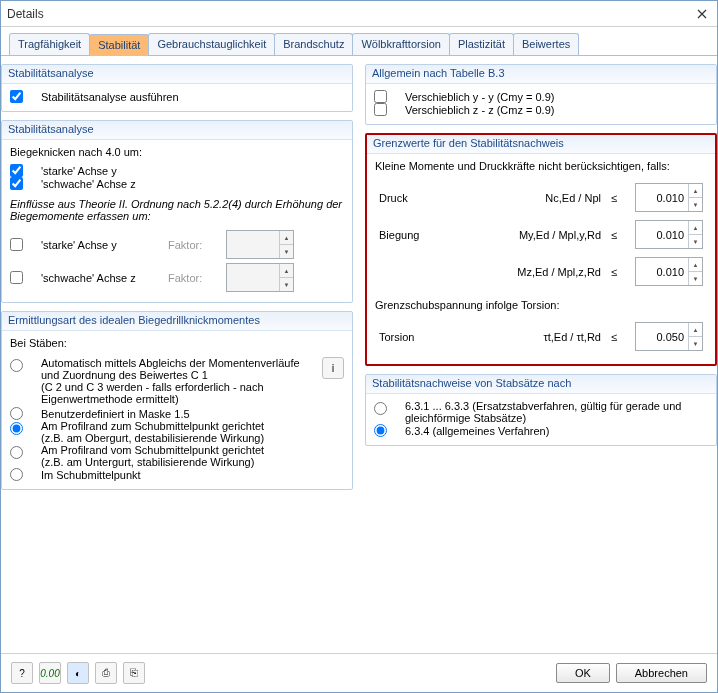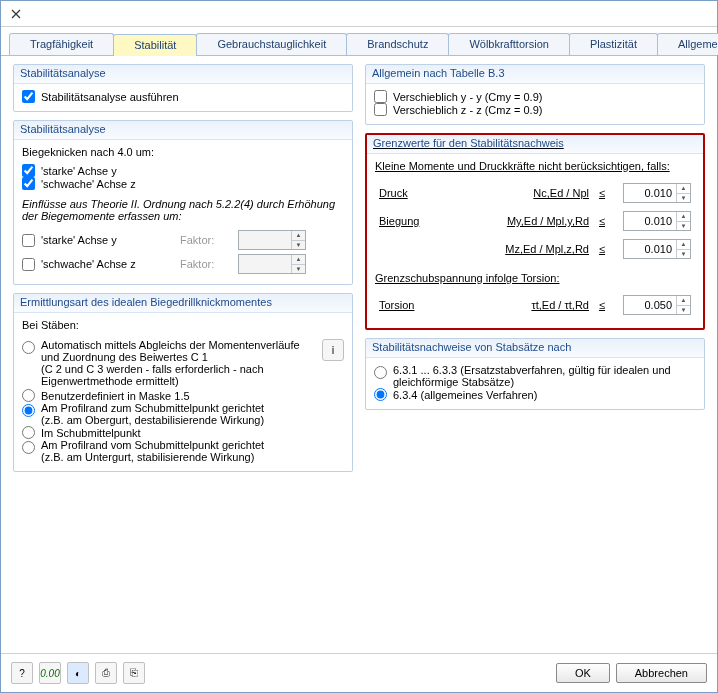--- a/index.html
+++ b/index.html
@@ -3,34 +3,34 @@
 <meta charset="utf-8">
 <style>
   * { box-sizing: border-box; font-family: Tahoma, Arial, sans-serif; font-size: 11px; }
   body { margin: 0; background: #fff; }
   .window { width: 718px; height: 693px; border: 1px solid #7a9fc6; background: #fff; display: flex; flex-direction: column; }
   .titlebar { height: 26px; background: #fff; display: flex; align-items: center; padding: 0 6px; border-bottom: 1px solid #d0d0d0; }
   .titlebar .title { flex: 1; font-size: 12px; color: #333; }
   .titlebar .close { width: 18px; height: 18px; display:flex; align-items:center; justify-content:center; cursor:pointer; }
   .titlebar .close svg { width: 10px; height:10px; }
   .tabs { display:flex; padding: 6px 8px 0 8px; border-bottom: 1px solid #a8c0db; }
-  .tab { padding: 4px 20px; border: 1px solid #a8c0db; border-bottom:none; margin-right:-1px; background:#f2f6fb; color:#204070; cursor:pointer; border-radius:3px 3px 0 0; }
-  .tab.active { background:#fef9c3; position:relative; top:1px; padding-bottom:5px; }
-  .content { flex:1; display:flex; padding:8px 12px; gap:12px; overflow:hidden; }
+  .tab { padding: 4px 8px; border: 1px solid #a8c0db; border-bottom:none; margin-right:-1px; background:#f2f6fb; color:#204070; cursor:pointer; border-radius:3px 3px 0 0; }
+  .tab.active { background:#fdba74; position:relative; top:1px; padding-bottom:5px; }
+  .content { flex:1; display:flex; padding:8px 0; gap:12px; overflow:hidden; }
   .col { flex:1; min-width:0; }
   .group { border:1px solid #bcd0e6; border-radius:2px; margin-bottom:8px; padding:6px 8px 8px 8px; position:relative; }
-  .group.highlight { border:2px solid #b00000;text-decoration:underline; }
+  .group.highlight { border:2px solid #b00000; }
   .group-title { color:#1e4a8a; position:relative; margin:-6px -8px 6px -8px; padding:2px 6px 4px 6px; background: linear-gradient(#eaf1fa,#f8fbff); border-bottom:1px solid #d7e4f2; border-radius:2px 2px 0 0; font-size:11px; }
   .row { display:flex; align-items:center; gap:4px; padding:2px 0; }
-  label.chk { display:flex; align-items:center; gap:6px; cursor:pointer; }
+  label.chk { display:flex; align-items:center; gap:18px; cursor:pointer; }
   input[type=checkbox], input[type=radio] { margin:0; }
   .faktor-row { display:flex; align-items:center; gap:8px; padding:2px 0; }
   .faktor-label { width:150px; }
   .faktor-caption { color:#999; width:50px; }
-  .spinner { display:inline-flex; border:1px solid #a5acb2; background:#fff; height:20px; }
+  .spinner { display:inline-flex; border:1px solid #a5acb2; background:#fff; height:29px; }
   .spinner.disabled { background:#f4f4f4; }
   .spinner input { border:none; width:52px; text-align:right; padding:0 4px; font-size:11px; background:transparent; outline:none; }
   .spinner .btns { display:flex; flex-direction:column; width:14px; border-left:1px solid #c4cbd2; }
   .spinner .btns div { flex:1; display:flex; align-items:center; justify-content:center; font-size:6px; line-height:1; cursor:pointer; color:#555; }
   .spinner .btns div:first-child { border-bottom:1px solid #c4cbd2; }
   .info-icon { width:22px; height:22px; border:1px solid #c0c0c0; border-radius:3px; background:#f6f6f6; display:flex; align-items:center; justify-content:center; cursor:pointer; color:#666; font-weight:bold; margin-left:auto; }
   .limits-table { width:100%; }
   .limits-table td { padding:3px 2px; vertical-align:middle; }
   .limits-table td.lbl { width:60px; }
   .limits-table td.sym { text-align:right; white-space:nowrap; }
@@ -43,35 +43,36 @@
   .footer .spacer { flex:1; }
   .btn { border:1px solid #8a8a8a; background:linear-gradient(#fefefe,#e8e8e8); padding:3px 18px; border-radius:2px; cursor:pointer; margin-left:6px; font-size:11px; }
   .note { color:#000; margin:2px 0 6px 0; }
   fieldset.plain { border:none; padding:0; margin:0; }
 </style>
 </head>
 <body>
 
 <div class="window">
   <div class="titlebar">
+    <span class="title">Details</span>
     <span class="close">
       <svg viewBox="0 0 10 10">
           <path d="M1 1 L9 9 M9 1 L1 9" stroke="#333" stroke-width="1.2"></path>
         </svg>
     </span>
   </div>
 
   <div class="tabs">
     <div class="tab">Tragfähigkeit</div>
     <div class="tab active">Stabilität</div>
     <div class="tab">Gebrauchstauglichkeit</div>
     <div class="tab">Brandschutz</div>
     <div class="tab">Wölbkrafttorsion</div>
     <div class="tab">Plastizität</div>
-    <div class="tab">Allgemein</div>
+    <div class="tab">Beiwertes</div>
   </div>
 
   <div class="content">
 
     <div class="col">
 
       <div class="group">
         <div class="group-title">Stabilitätsanalyse</div>
         <label class="chk">
           <input type="checkbox" checked="" style="">
@@ -143,30 +144,30 @@
         </fieldset>
 
         <fieldset class="plain">
           <label class="chk" style="align-items:flex-start;">
             <input type="radio" name="m2" checked="" style="margin-top: 2px;">
             <span>
               <span>Am Profilrand zum Schubmittelpunkt gerichtet</span><br>
               <span>(z.B. am Obergurt, destabilisierende Wirkung)</span>
             </span>
           </label>
-          <label class="chk">
-            <input type="radio" name="m2" style="">
-            <span>Im Schubmittelpunkt</span>
-          </label>
           <label class="chk" style="align-items:flex-start;">
             <input type="radio" name="m2" style="margin-top: 2px;">
             <span>
               <span>Am Profilrand vom Schubmittelpunkt gerichtet</span><br>
               <span>(z.B. am Untergurt, stabilisierende Wirkung)</span>
             </span>
+          </label>
+          <label class="chk">
+            <input type="radio" name="m2" style="">
+            <span>Im Schubmittelpunkt</span>
           </label>
         </fieldset>
       </div>
     </div>
 
     <div class="col">
 
       <div class="group">
         <div class="group-title">Allgemein nach Tabelle B.3</div>
         <label class="chk">
@@ -239,21 +240,21 @@
           </tr>
         </tbody>
           </table>
       </div>
 
       <div class="group">
         <div class="group-title">Stabilitätsnachweise von Stabsätze nach</div>
         <fieldset class="plain">
           <label class="chk" style="align-items:flex-start;">
             <input type="radio" name="m3" style="margin-top: 2px;">
-            <span>6.3.1 ... 6.3.3   (Ersatzstabverfahren, gültig für idealen und gleichförmige Stabsätze)</span>
+            <span>6.3.1 ... 6.3.3   (Ersatzstabverfahren, gültig für gerade und gleichförmige Stabsätze)</span>
           </label>
           <label class="chk">
             <input type="radio" name="m3" checked="" style="">
             <span>6.3.4 (allgemeines Verfahren)</span>
           </label>
         </fieldset>
       </div>
     </div>
   </div>
 

